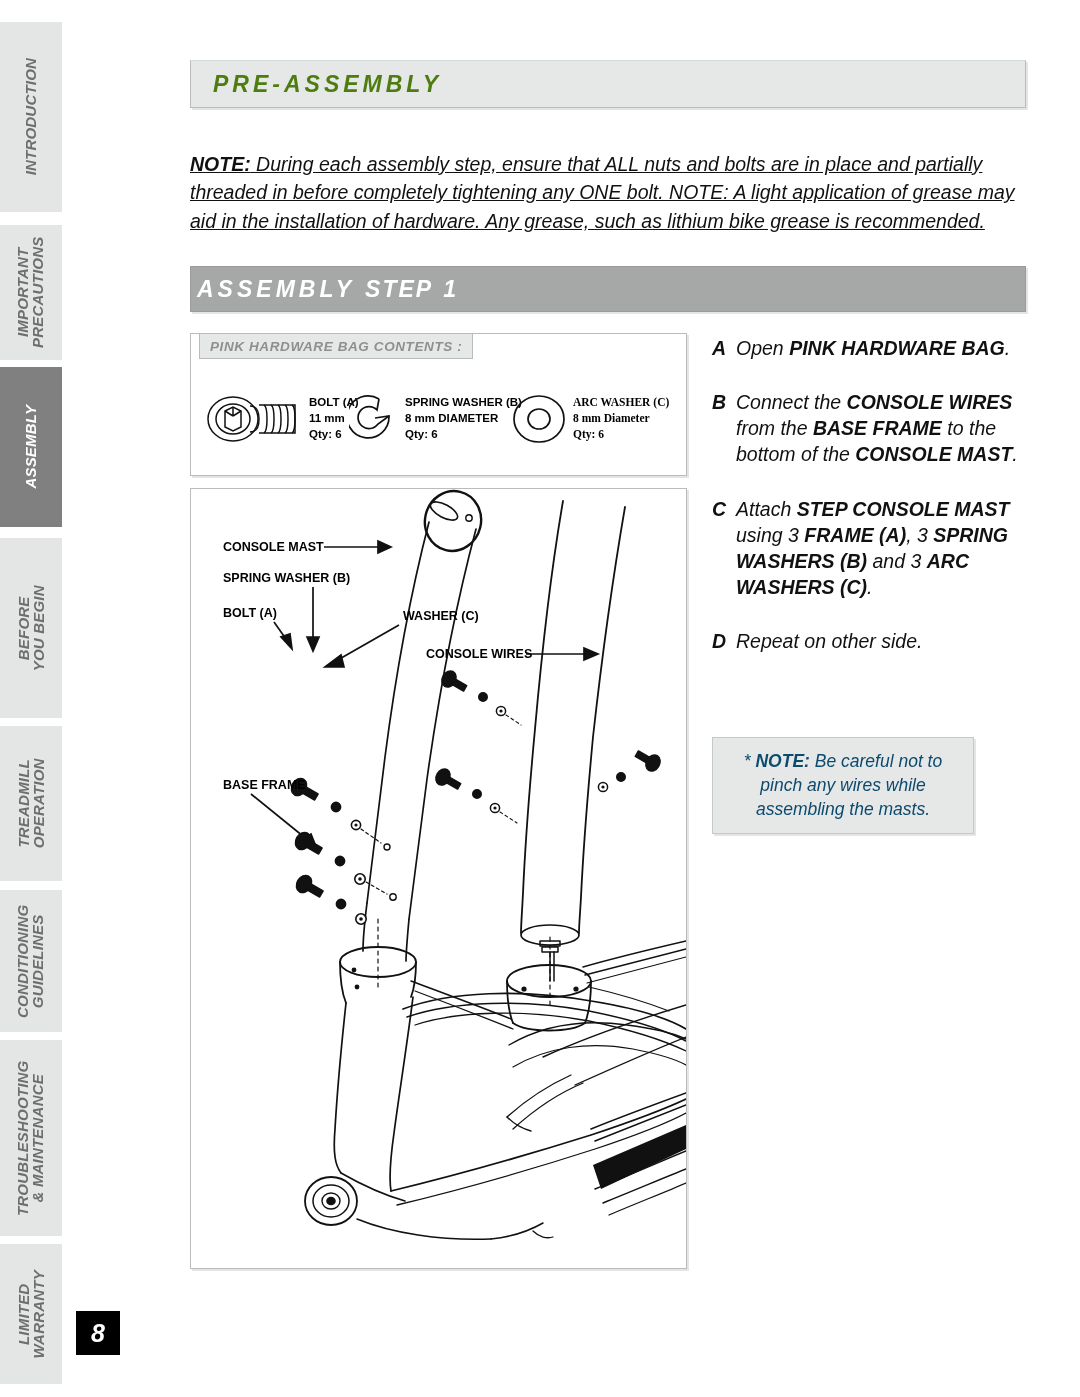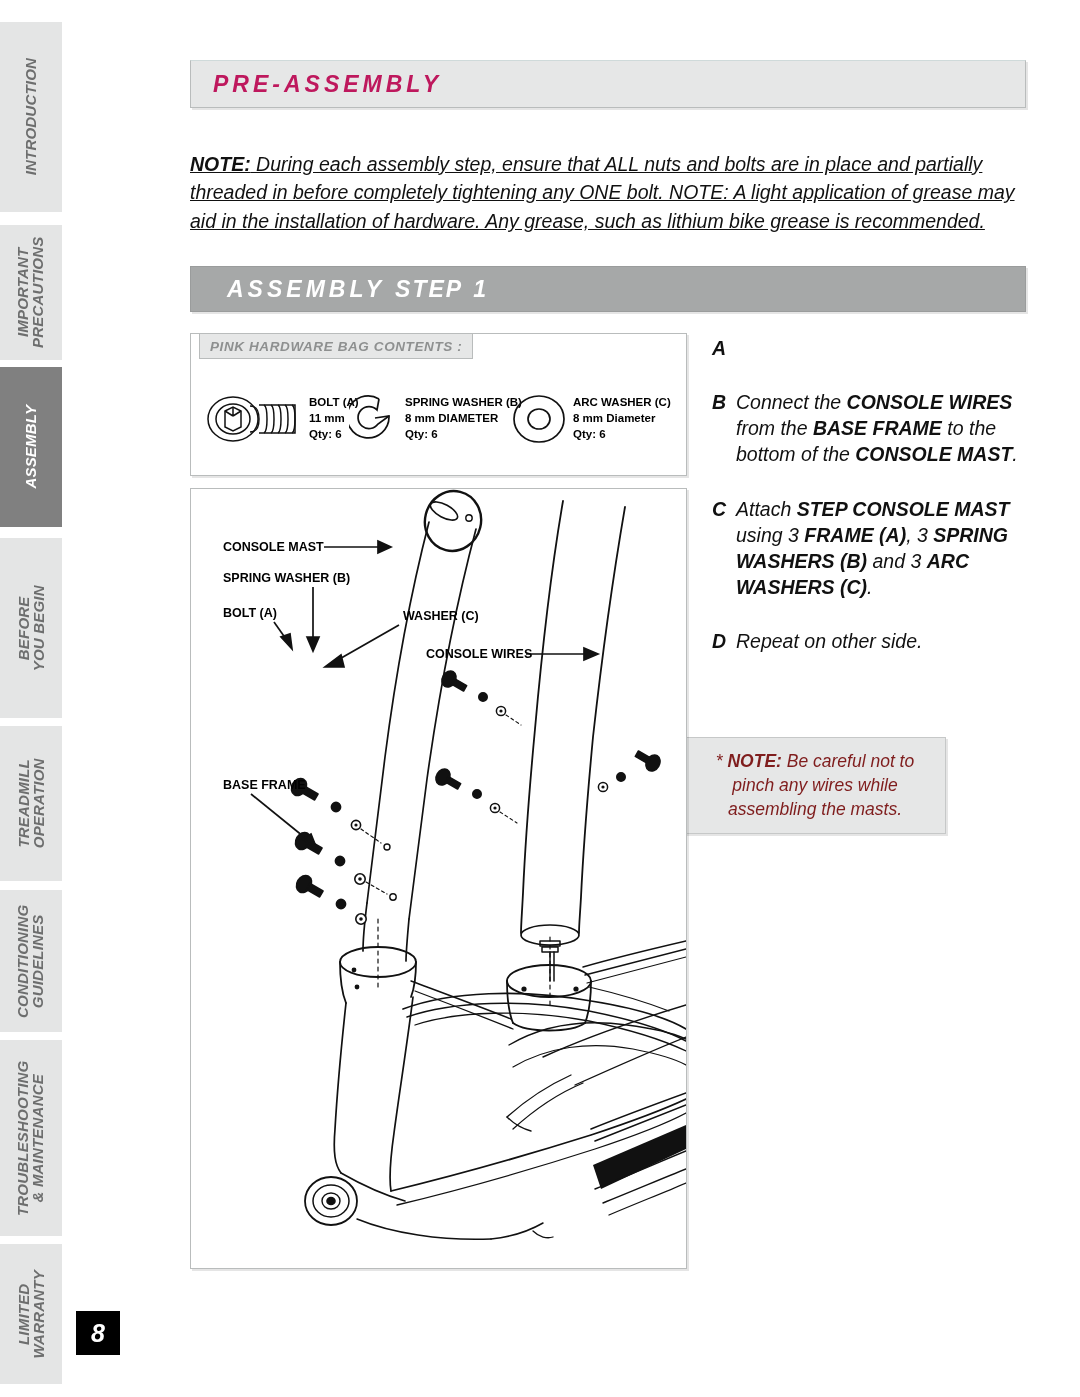--- a/index.html
+++ b/index.html
@@ -49,27 +49,27 @@
     box-shadow:2px 2px 0 rgba(0,0,0,0.10);
   }
   .banner-text{
     font-style:italic;font-weight:bold;
     letter-spacing:4px;
   }
   #banner-pre{
     left:190px;top:60px;width:836px;height:48px;
     background:#e6e7e7;
   }
-  #banner-pre .banner-text{font-size:23px;color:#be185d;padding-left:22px;}
+  #banner-pre .banner-text{font-size:23px;color:#4d7c0f;padding-left:22px;}
 
   #banner-step{
     left:190px;top:266px;width:836px;height:46px;
     background:#a6a8a8;border-color:#9a9c9c;
   }
-  #banner-step .banner-text{font-size:23px;color:#ffffff;padding-left:36px;}
+  #banner-step .banner-text{font-size:23px;color:#ffffff;padding-left:6px;}
   #banner-step .step-word{letter-spacing:2px;font-weight:bold;}
   #banner-step .step-num{letter-spacing:0;font-weight:bold;padding-left:10px;}
 
   
   #pre-note{
     position:absolute;left:190px;top:130px;width:836px;
     font-style:italic;font-size:19.5px;line-height:1.48;color:#111;text-decoration:underline;
   }
   #pre-note b{font-weight:bold;}
 
@@ -110,26 +110,26 @@
     display:flex;margin-bottom:28px;
     font-style:italic;font-size:19.5px;line-height:1.34;
   }
   .step-letter{
     flex:0 0 24px;font-weight:bold;font-style:italic;
   }
   .step-body b{font-weight:bold;}
 
   
   #side-note{
-    position:absolute;left:684px;top:737px;width:262px;
+    position:absolute;left:712px;top:737px;width:262px;
     box-sizing:border-box;
     background:#e6e7e7;border:1px solid #c6c8c8;
     padding:12px 14px;
     text-align:center;
-    font-style:italic;font-size:17.5px;line-height:1.36;color:#7f1d1d;
+    font-style:italic;font-size:17.5px;line-height:1.36;color:#0c4a6e;
     box-shadow:2px 2px 0 rgba(0,0,0,0.10);
   }
   #side-note b{font-weight:bold;}
 
   
   #illus-box{
     position:absolute;left:190px;top:488px;width:497px;height:781px;
     box-sizing:border-box;
     border:1px solid #b9bcbc;
     background:#fff;
@@ -230,41 +230,42 @@
           <path d="M30,5 L28,16 A11,11 0 1 0 29,30 L40,22"></path>
         </g>
           </svg>
         </span>
         <span class="hw-text">
           <div>SPRING WASHER (B)</div>
           <div>8 mm DIAMETER</div>
           <div>Qty: 6</div>
         </span>
       </div>
-      <div class="hw-item" style="position: absolute; left: 320px;">
+      <div class="hw-item" style="position: absolute; left: 320px; font-family: Liberation Serif, serif;">
         <span class="hw-icon">
           <svg width="56" height="52" viewBox="0 0 56 52">
         <g fill="none" stroke="#111" stroke-width="1.7">
           <ellipse cx="28" cy="26" rx="25" ry="23"></ellipse>
           <ellipse cx="28" cy="26" rx="11" ry="10"></ellipse>
         </g>
           </svg>
         </span>
         <span class="hw-text">
           <div>ARC WASHER (C)</div>
           <div>8 mm Diameter</div>
           <div>Qty: 6</div>
         </span>
       </div>
     </div>
 </div>
 
 <div id="steps">
     <div class="step">
       <span class="step-letter">A</span>
+      <span class="step-body">Open <b>PINK HARDWARE BAG</b>.</span>
     </div>
     <div class="step">
       <span class="step-letter">B</span>
       <span class="step-body">Connect the <b>CONSOLE WIRES</b> from the <b>BASE FRAME</b> to the bottom of the <b>CONSOLE MAST</b>.</span>
     </div>
     <div class="step">
       <span class="step-letter">C</span>
       <span class="step-body">Attach <b>STEP CONSOLE MAST</b> using 3 <b>FRAME (A)</b>, 3 <b>SPRING WASHERS (B)</b> and 3 <b>ARC WASHERS (C)</b>.</span>
     </div>
     <div class="step">

